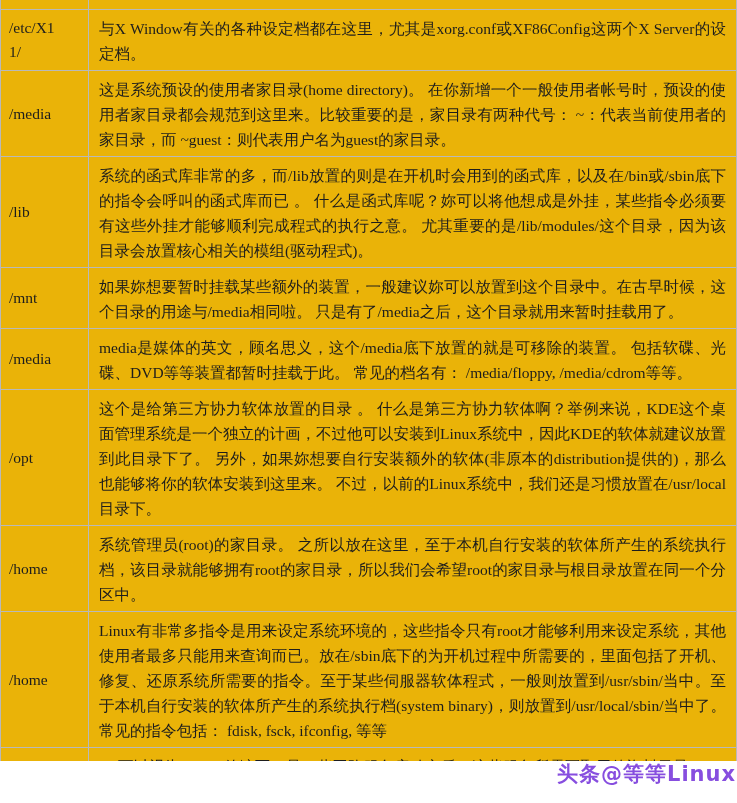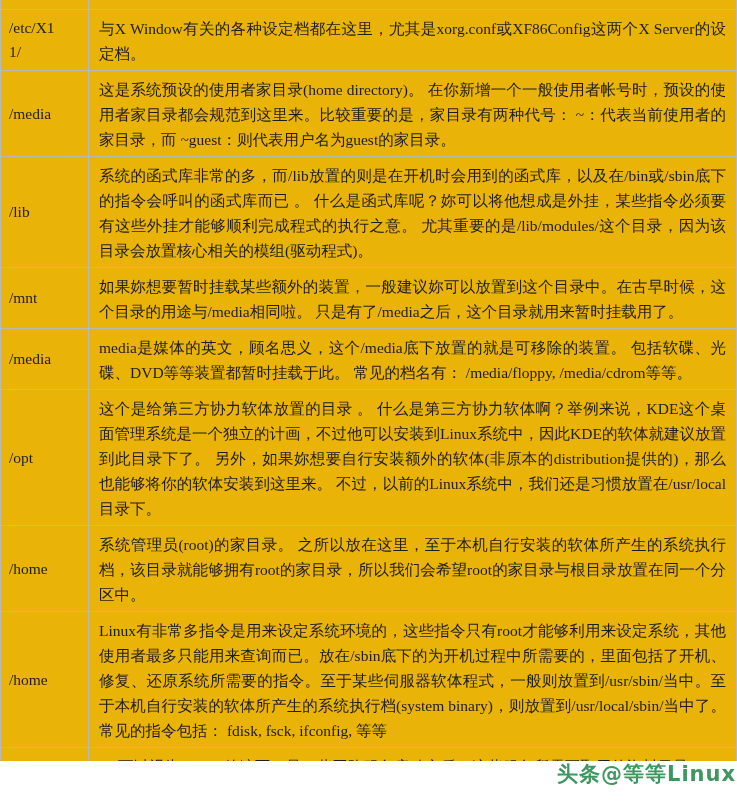--- a/index.html
+++ b/index.html
@@ -55,21 +55,21 @@
     box-sizing:border-box;
     white-space:nowrap;
   }
   .watermark{
     position:absolute;
     left:557px;
     top:760px;
     font-family:"DejaVu Sans","Liberation Sans",sans-serif;
     font-size:21px;
     font-weight:600;
-    color:#15803d;
+    color:#6d28d9;
     opacity:0.82;
     letter-spacing:1px;
     white-space:nowrap;
     pointer-events:none;
     text-align:right;
   }
 </style>
 </head>
 <body>
 

